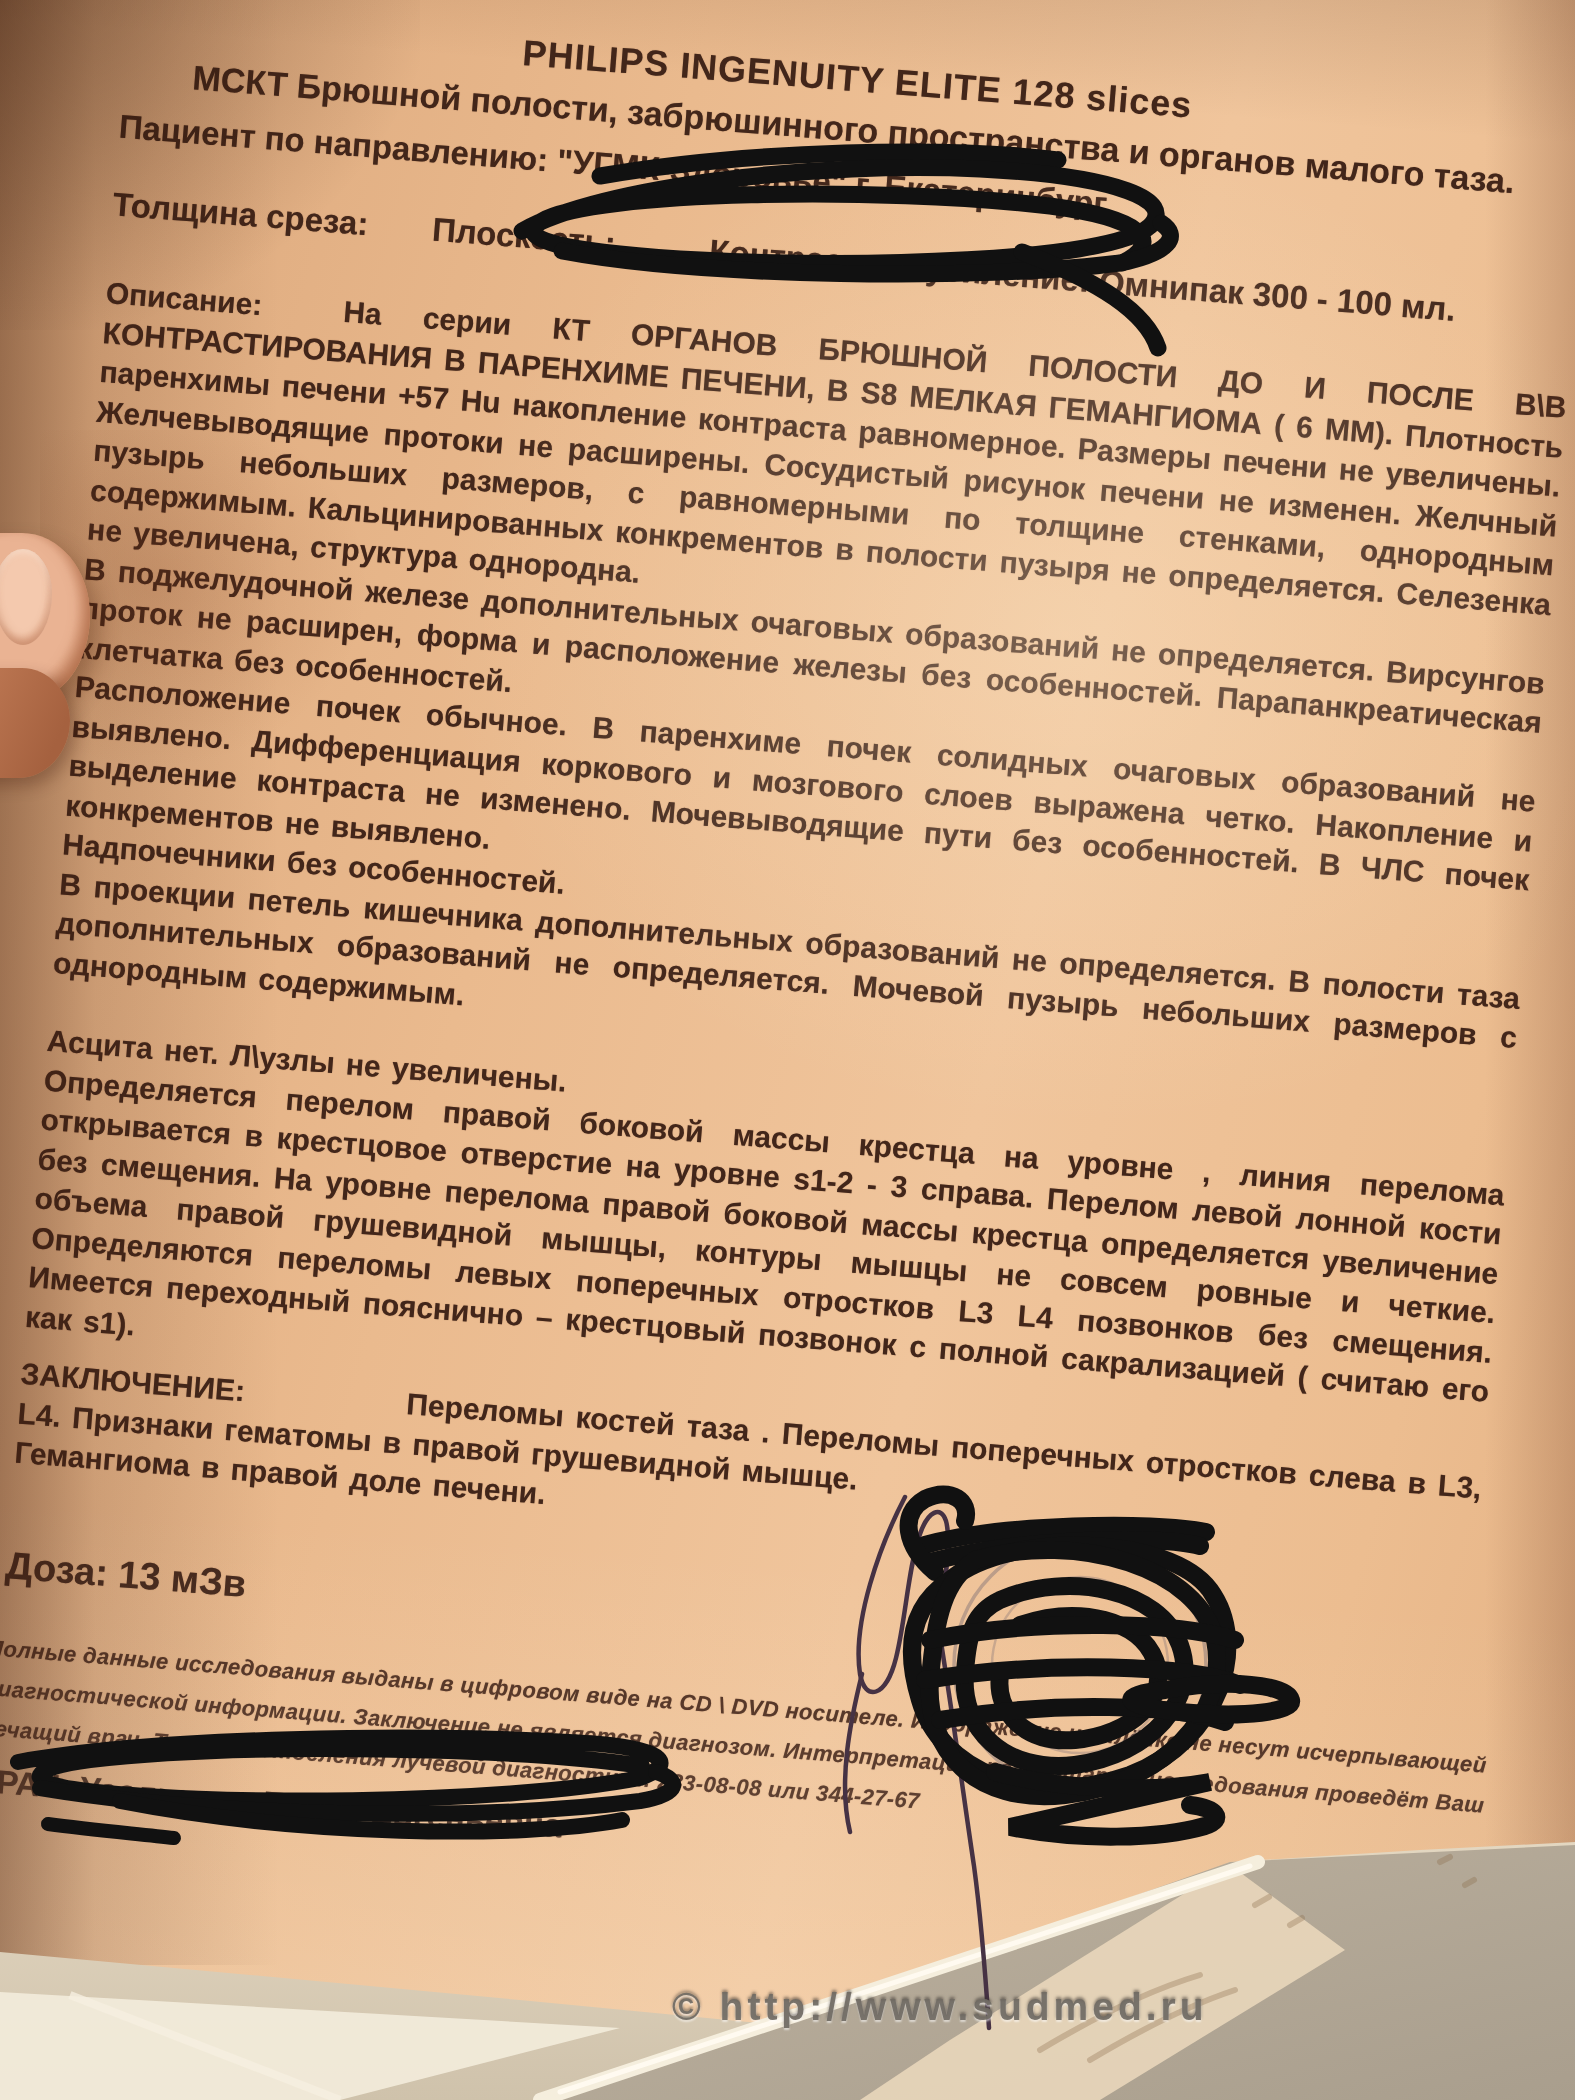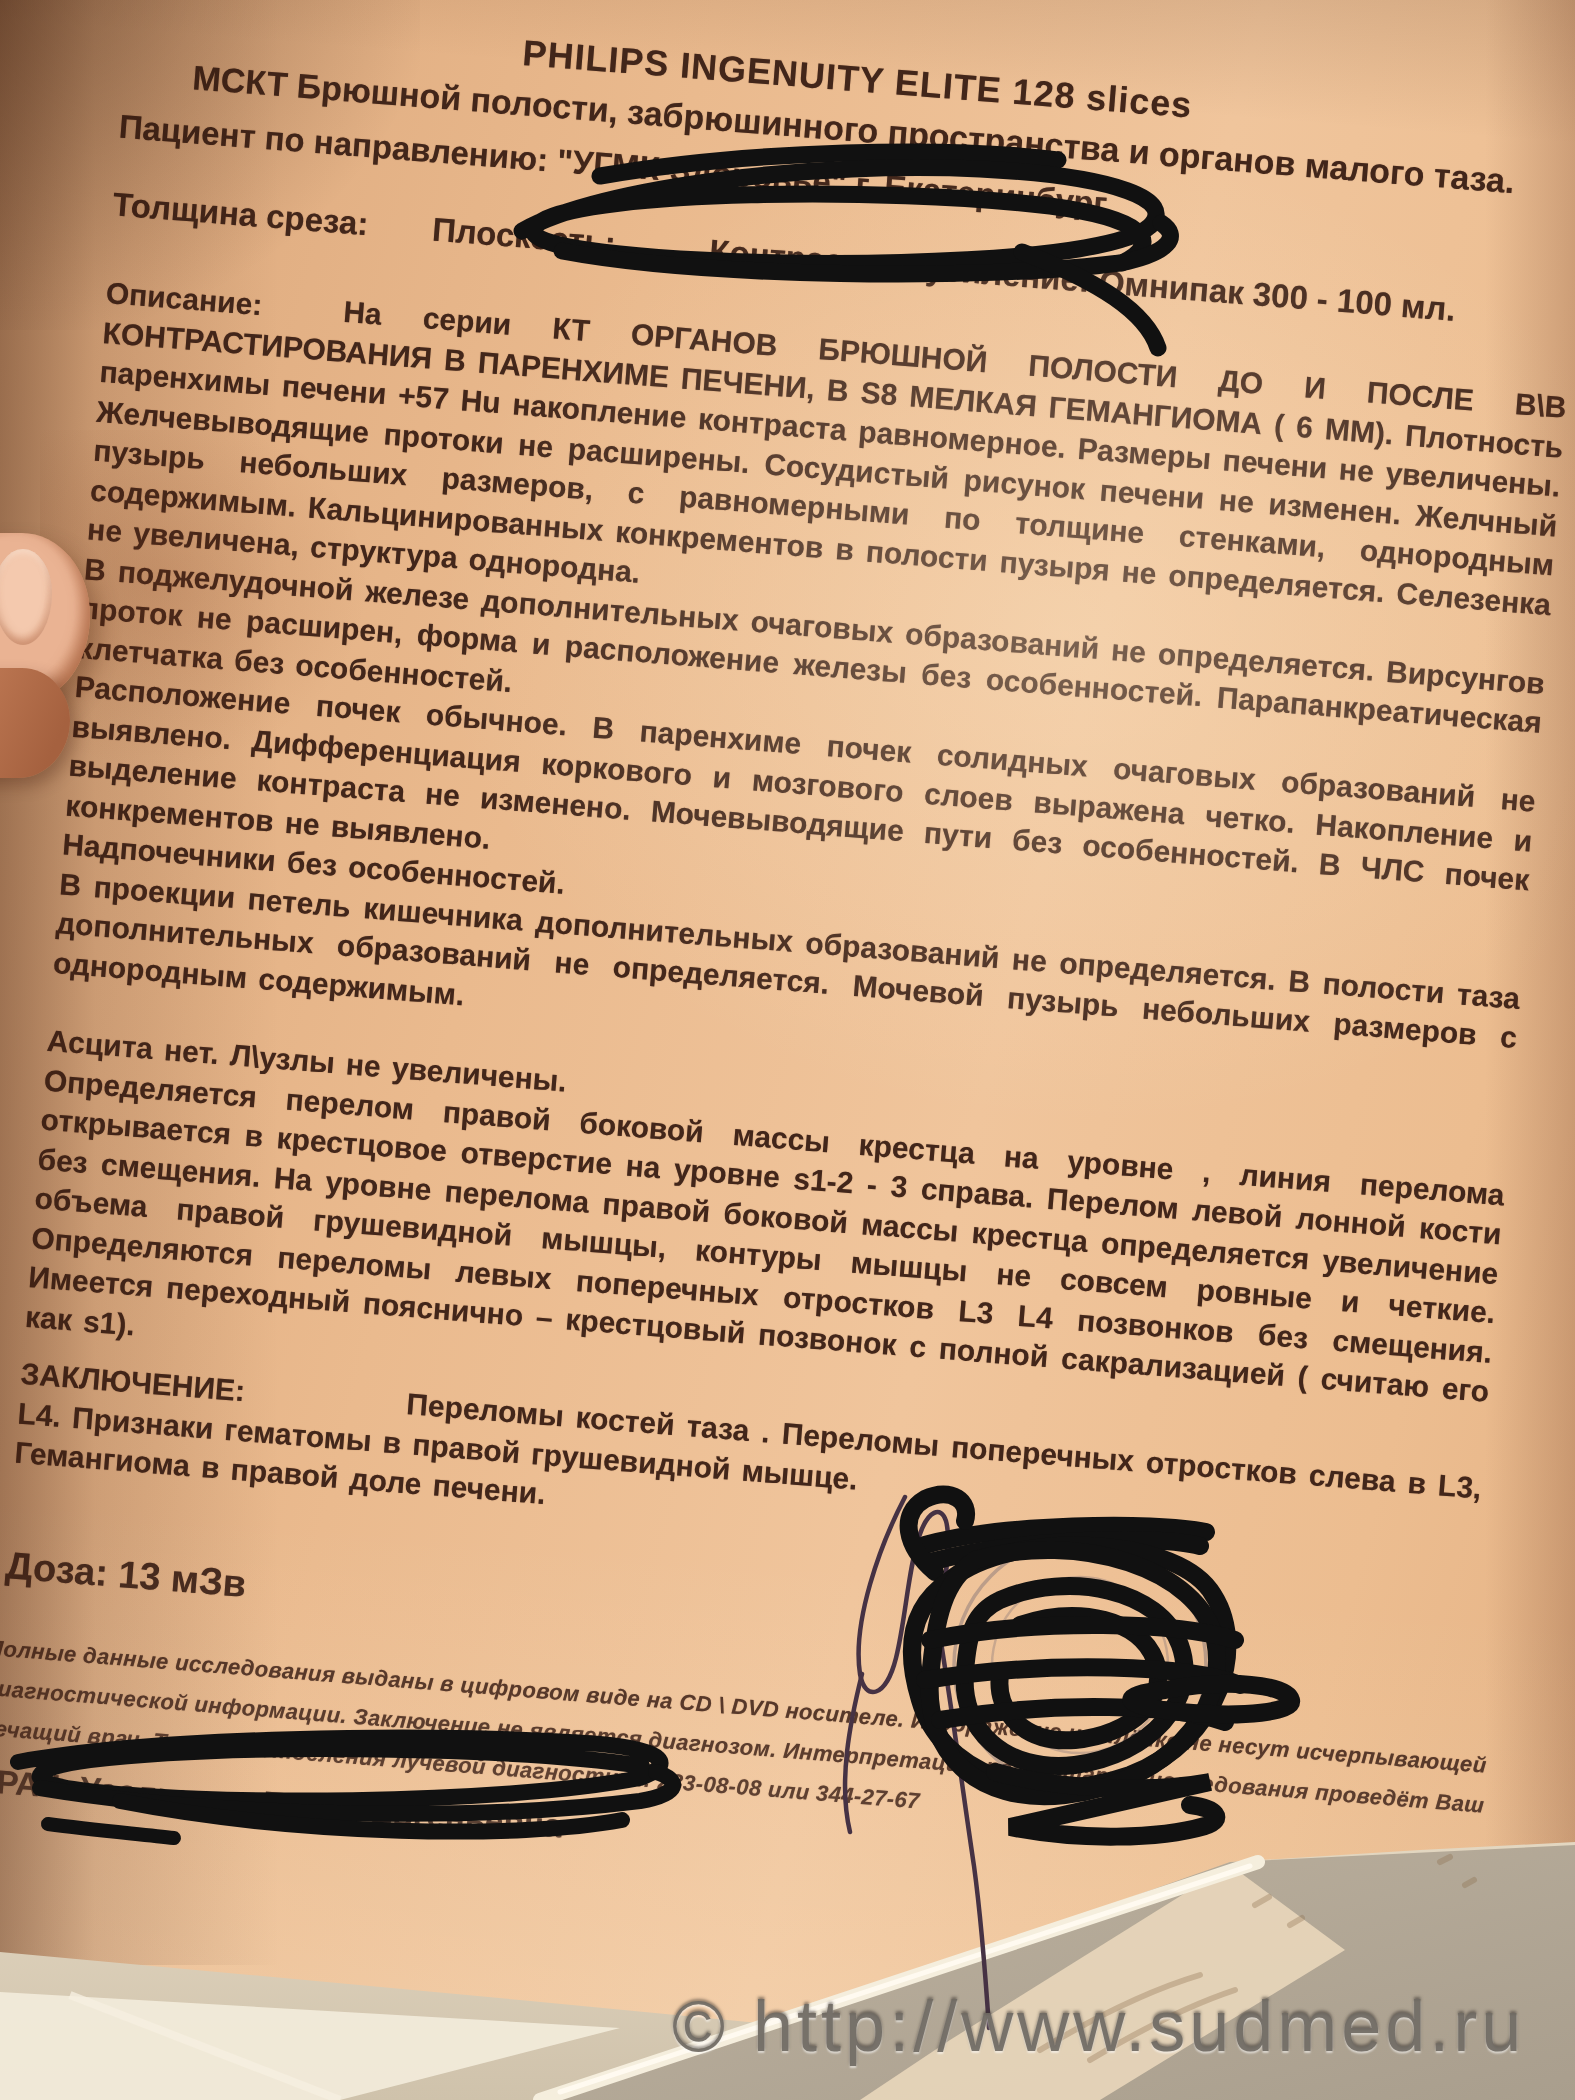--- a/index.html
+++ b/index.html
@@ -52,21 +52,21 @@
       border-radius:50% 50% 50% 50%/46% 46% 54% 54%;
       box-shadow:inset 0 -5px 9px rgba(170,95,60,.5), inset 0 3px 6px rgba(255,235,220,.7);}
   .finger-lower{position:absolute;left:-30px;top:668px;width:100px;height:110px;z-index:6;
       background:linear-gradient(115deg,#c07a55,#a5613f 80%);
       border-radius:0 55% 60% 0/0 55% 60% 0;box-shadow:6px 8px 16px rgba(60,20,5,.3);}
   
   .fabric{position:absolute;left:0;top:0;z-index:7;pointer-events:none;}
   
   .marks{position:absolute;left:0;top:0;z-index:8;pointer-events:none;}
   
-  .watermark{position:absolute;left:672px;top:1985px;z-index:9;font-size:72px;font-weight:normal;
+  .watermark{position:absolute;left:672px;top:1985px;z-index:9;font-size:39px;font-weight:bold;
       letter-spacing:4px;color:rgba(112,106,99,.92);white-space:nowrap;
       text-shadow:0 2px 2px rgba(255,255,255,.55),0 -2px 3px rgba(55,50,45,.55);text-align:right;}
 </style>
 </head>
 <body>
 
 <div class="frame">
 
   <div class="paper">
     <div class="content">

